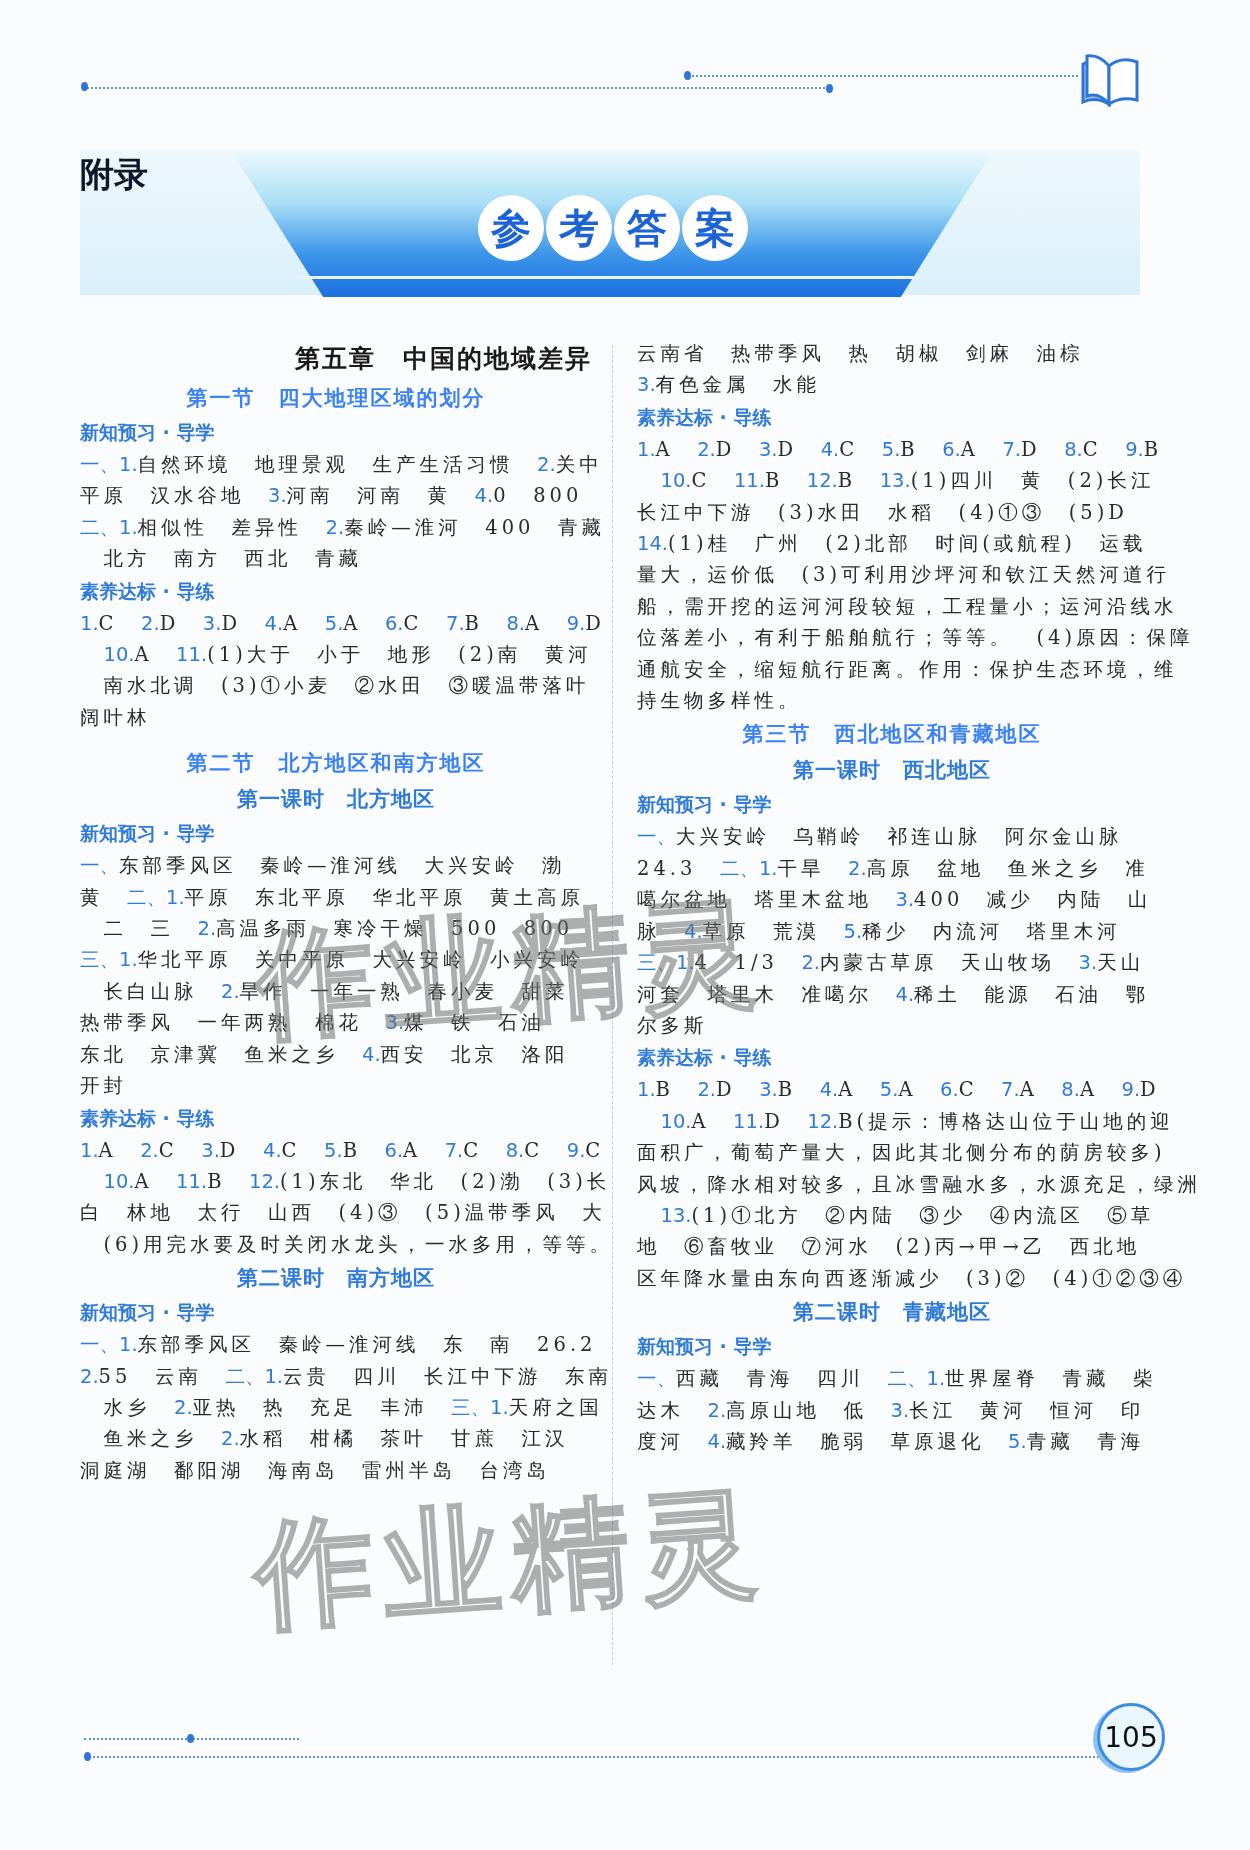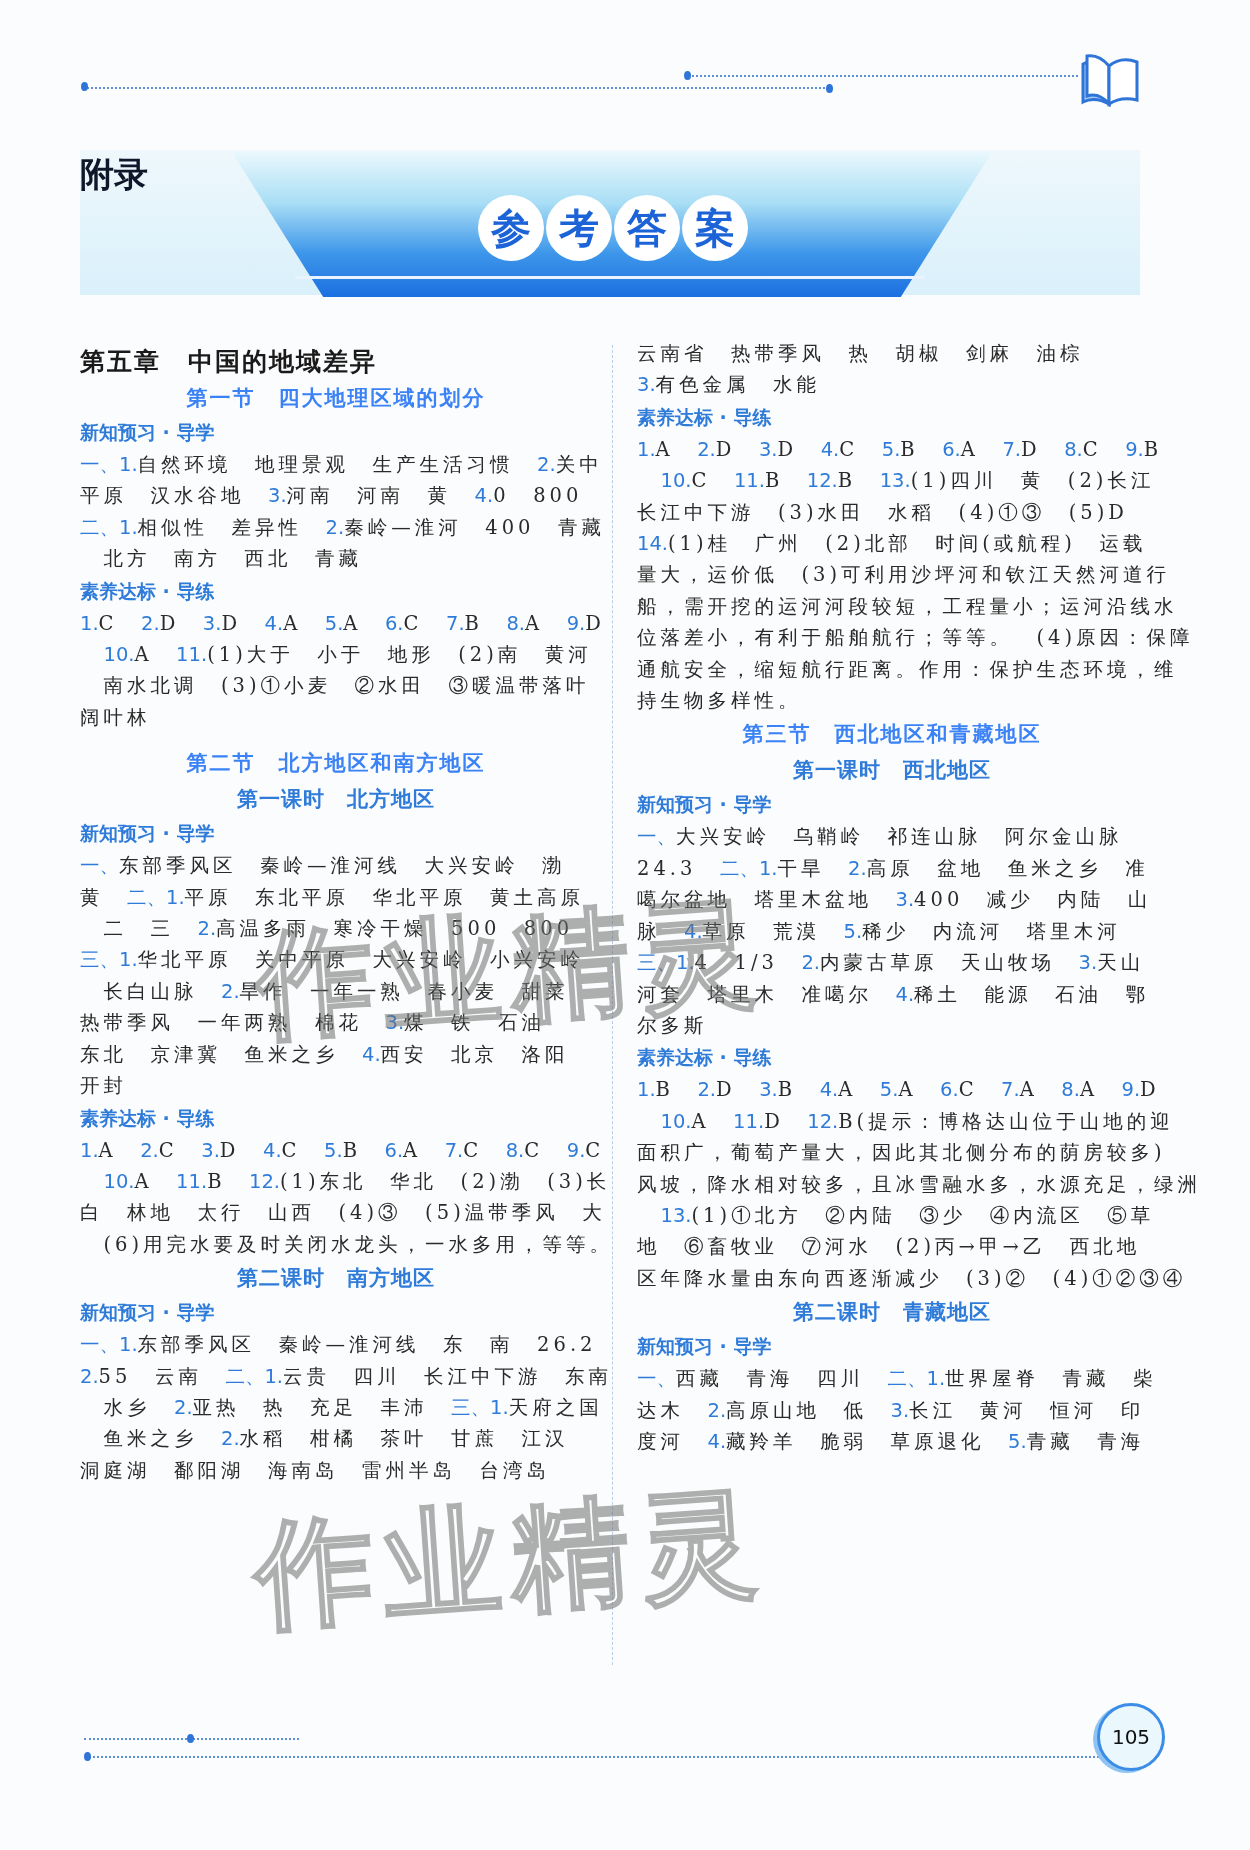--- a/index.html
+++ b/index.html
@@ -24,32 +24,32 @@
     font-family: "DejaVu Sans", "Liberation Sans", sans-serif; font-weight: bold; font-size: 40px;
     display: flex; align-items: center; justify-content: center; }
 
   .col { position: absolute; top: 342px; font-size: 19.5px; line-height: 31.4px; }
   .col.left { left: 80px; width: 512px; }
   .col.right { left: 637px; width: 510px; }
   .divider { position: absolute; left: 612px; top: 345px; height: 1320px; border-left: 1px dashed #b9cde8; }
 
   .line { white-space: nowrap; letter-spacing: 4px; }
   .b { color: #2f7bd9; font-family: "DejaVu Sans", "Liberation Sans", sans-serif; letter-spacing: 0; }
-  .h-chapter { text-align: left; font-family: Liberation Sans, sans-serif; font-weight: bold; font-size: 25px; letter-spacing: 2px; color: #1a1a1a; line-height: 38px; margin-top: 0; }
+  .h-chapter { text-align: right; font-family: Liberation Mono, monospace; font-weight: bold; font-size: 25px; letter-spacing: 2px; color: #1a1a1a; line-height: 38px; margin-top: 0; }
   .h-section { text-align: center; font-family: "DejaVu Sans", "Liberation Sans", sans-serif; font-weight: bold; font-size: 21px; letter-spacing: 2px; color: #3b82f6; line-height: 36px; }
   .h-lesson { text-align: center; font-family: "DejaVu Sans", "Liberation Sans", sans-serif; font-weight: bold; font-size: 21px; letter-spacing: 1px; color: #2f7bd9; line-height: 36px; }
   .h-part { font-family: "DejaVu Sans", "Liberation Sans", sans-serif; font-weight: bold; font-size: 19px; color: #2f7bd9; line-height: 33px; }
 
   .watermark { position: absolute; font-family: "DejaVu Sans", "Liberation Sans", sans-serif; font-weight: bold;
     color: transparent; -webkit-text-stroke: 2px rgba(110,110,110,0.55); font-size: 118px; letter-spacing: 10px;
     transform: rotate(-4deg); pointer-events: none; }
 
   .page-num { position: absolute; left: 1097px; top: 1703px; width: 68px; height: 68px; border-radius: 50%;
     border: 3px solid #3b8ce6; background: #eaf7fd; display: flex; align-items: center; justify-content: center;
-    font-family: "DejaVu Sans", "Liberation Sans", sans-serif; font-size: 20px; color: #111; box-shadow: -4px 2px 0 #8fc4f2; }
+    font-family: "DejaVu Sans", "Liberation Sans", sans-serif; font-size: 28px; color: #111; box-shadow: -4px 2px 0 #8fc4f2; }
 </style>
 </head>
 <body>
 
 <div class="dotline" style="left:688px; top:75px; width:390px;"></div>
 <div class="dot" style="left:684px; top:71px;"></div>
 <div class="dotline" style="left:84px; top:87px; width:748px;"></div>
 <div class="dot" style="left:81px; top:82px;"></div>
 <div class="dot" style="left:826px; top:84px;"></div>
 

